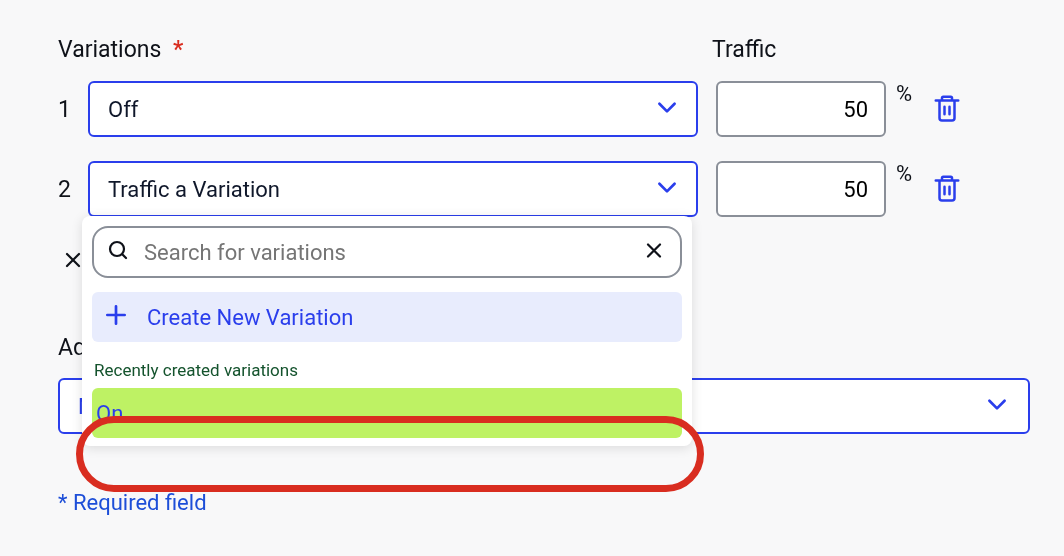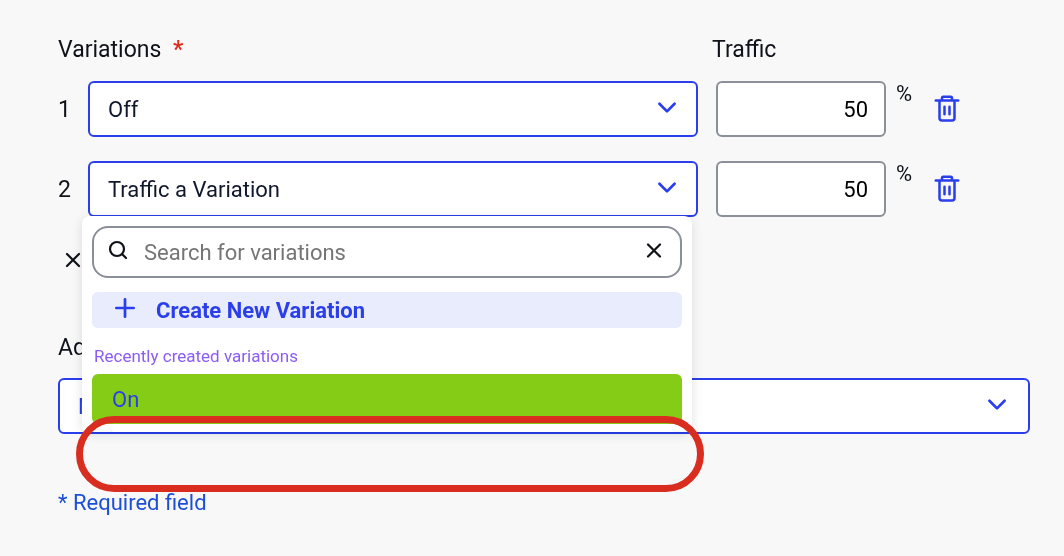--- a/index.html
+++ b/index.html
@@ -17,23 +17,23 @@
     .traffic-cell{display:flex;margin-left:18px}
     .traffic-input{width:170px;height:56px;border:2px solid #8a8f98;border-radius:6px;background:#fff;font-size:22px;text-align:right;padding-right:16px}
     .pct{margin-left:10px;font-size:22px}
     .trash-btn{margin-left:16px;background:none;border:none;cursor:pointer;color:#2a3eec;padding:4px}
 
     .dropdown-panel{position:absolute;left:82px;top:216px;width:610px;background:#fff;border-radius:8px;box-shadow:0 2px 12px rgba(0,0,0,0.12);padding:10px 10px 8px;z-index:10}
     .search-row{position:relative}
     .search-input{width:100%;height:52px;border:2px solid #8a8f98;border-radius:16px;padding:0 48px 0 50px;font-size:22px;color:#666}
     .search-icon{position:absolute;left:14px;top:50%;transform:translateY(-50%);pointer-events:none}
     .clear-btn{position:absolute;right:12px;top:50%;transform:translateY(-50%);background:none;border:none;cursor:pointer;padding:4px}
-    .create-row{margin-top:14px;background:#e8ecfd;border-radius:6px;height:36px;display:flex;align-items:center;gap:18px;padding:0 20px;color:#2a3eec;font-size:22px;font-weight:700;cursor:pointer}
-    .section-label{font-size:17px;color:#8b5cf6;margin:18px 2px 8px}
-    .option-row{height:50px;display:flex;align-items:center;padding:0 20px;border-radius:6px;font-size:22px;color:#2a3eec;cursor:pointer;background:#84cc16}
+    .create-row{margin-top:14px;background:#e8ecfd;border-radius:6px;height:50px;display:flex;align-items:center;gap:18px;padding:0 11px;color:#2a3eec;font-size:22px;font-weight:400;cursor:pointer}
+    .section-label{font-size:17px;color:#14532d;margin:18px 2px 8px}
+    .option-row{height:50px;display:flex;align-items:center;padding:0 4px;border-radius:6px;font-size:22px;color:#2a3eec;cursor:pointer;background:#bef264}
 
     .highlight-oval{position:absolute;left:76px;top:416px;width:628px;height:76px;border:7px solid #d92d20;border-radius:44px;z-index:20;pointer-events:none}
 
     .advanced-label{position:absolute;left:58px;top:334px;font-size:23px}
     .advanced-select{position:absolute;left:58px;top:378px;width:972px;height:56px;border:2.5px solid #2a3eec;border-radius:6px;background:#fff;display:flex;align-items:center;padding:0 18px;z-index:1;cursor:pointer}
     .advanced-select .value{font-size:22px;color:#2a3eec}
     .advanced-select .chev{position:absolute;right:18px;top:50%;transform:translateY(-50%)}
 
     .footnote{position:absolute;left:58px;top:490px;font-size:22px;color:#1d4ed8}
 

